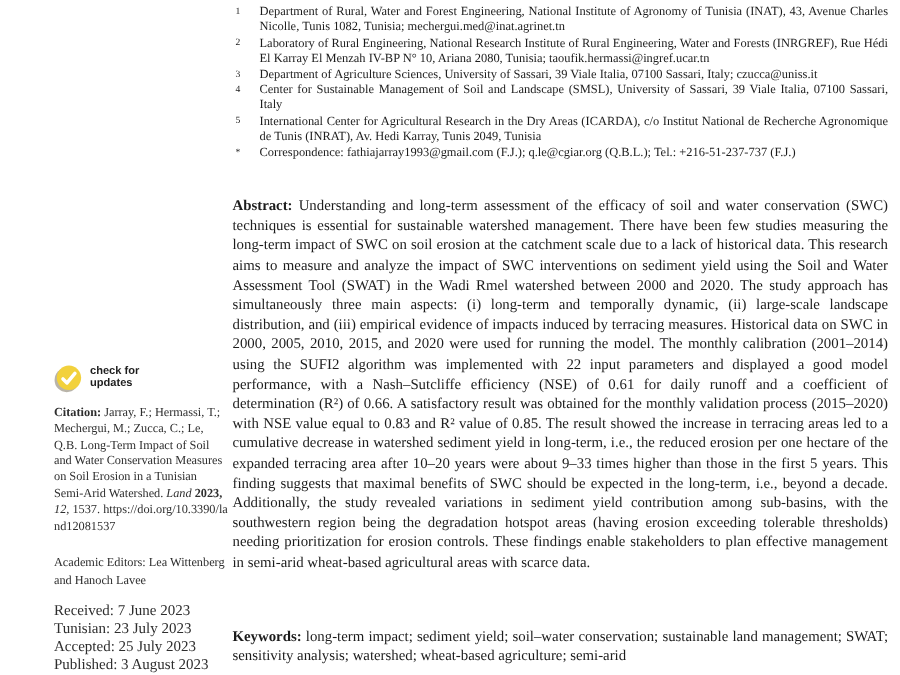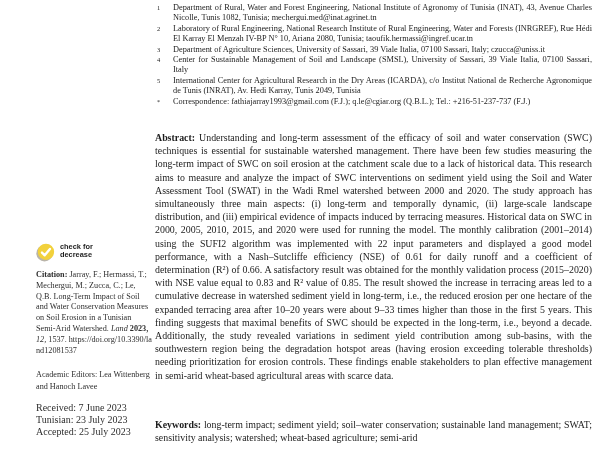--- a/index.html
+++ b/index.html
@@ -81,21 +81,21 @@
     <div class="badge">
       <span class="badge-icon">
         <svg width="19" height="19" viewBox="0 0 21 21" aria-hidden="true">
           <circle cx="9.4" cy="11.4" r="9" fill="#b9b4a9"></circle>
           <circle cx="11" cy="9.8" r="9" fill="#f2d13c"></circle>
           <path d="M6.6 10.6 L9.6 13.6 L15.4 6.6" stroke="#ffffff" stroke-width="2.6" fill="none" stroke-linecap="round" stroke-linejoin="round"></path>
         </svg>
       </span>
       <span class="badge-label">
         <span>check for</span>
-        <span>decrease</span>
+        <span>updates</span>
       </span>
     </div>
 
     <p class="citation">
       <span class="bold">Citation:</span>
       <span>Jarray, F.; Hermassi, T.; Mechergui, M.; Zucca, C.; Le, Q.B.</span>
       <span>Long-Term Impact of Soil and Water Conservation Measures on Soil Erosion in a Tunisian Semi-Arid Watershed.</span>
       <span class="italic">Land</span>
       <span class="bold">2023,</span>
       <span class="italic">12,</span>
@@ -105,20 +105,21 @@
 
     <p class="editors">
       <span>Academic Editors:</span>
       <span>Lea Wittenberg and Hanoch Lavee</span>
     </p>
 
     <div class="dates">
       <div><span>Received:</span> <span>7 June 2023</span></div>
       <div><span>Tunisian:</span> <span>23 July 2023</span></div>
       <div><span>Accepted:</span> <span>25 July 2023</span></div>
+      <div><span>Published:</span> <span>3 August 2023</span></div>
     </div>
 
   </aside>
 
   <main class="content">
 
     <div class="affiliations">
       <div class="aff">
         <span class="aff-marker">1</span>
         <span class="aff-text">Department of Rural, Water and Forest Engineering, National Institute of Agronomy of Tunisia (INAT), 43, Avenue Charles Nicolle, Tunis 1082, Tunisia; mechergui.med@inat.agrinet.tn</span>

